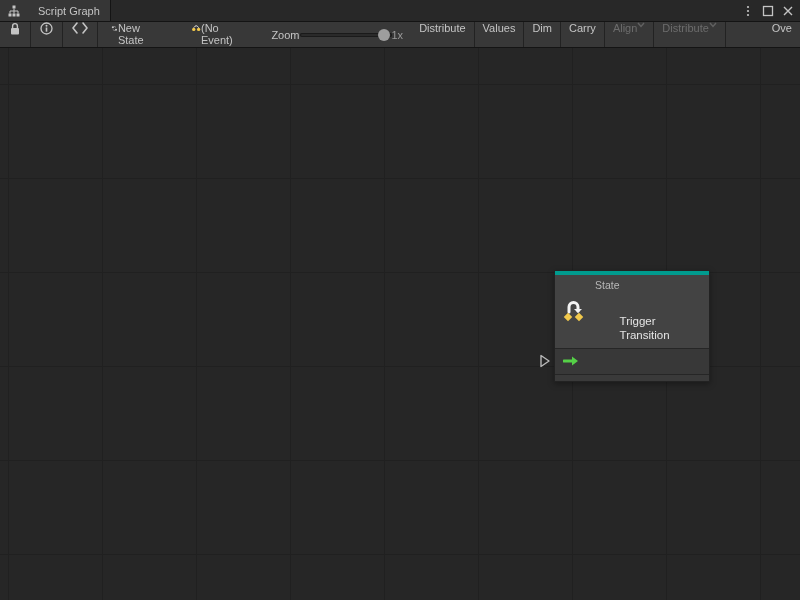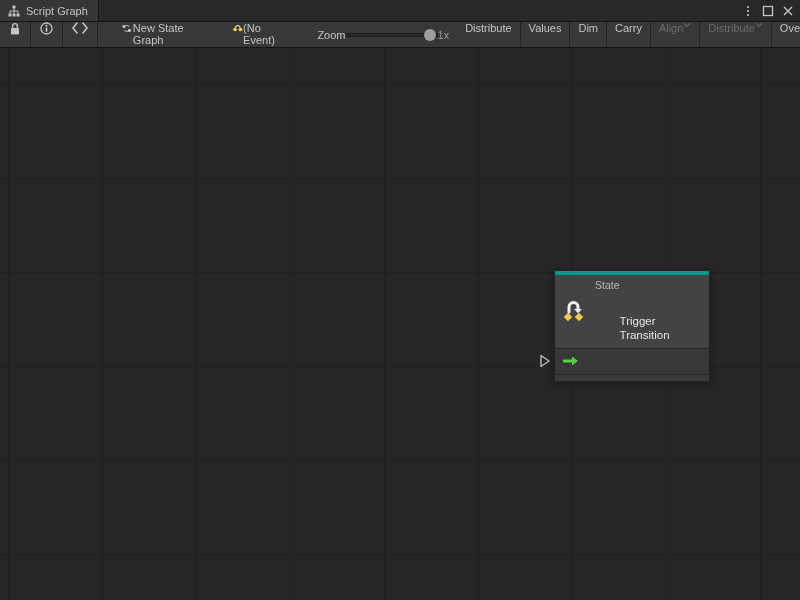--- a/index.html
+++ b/index.html
@@ -9,21 +9,21 @@
 .tabbar {
   height: 22px;
   background: #282828;
   display: flex;
   align-items: stretch;
   border-bottom: 1px solid #141414;
 }
 .tab {
   display: flex;
   align-items: center;
-  gap: 6px;
+  gap: 18px;
   padding: 0 10px 0 8px;
   background: #363636;
   font-size: 11px;
   color: #c4c4c4;
   border-right: 1px solid #141414;
 }
 .tab .tree-icon { display:inline-flex; }
 .tabbar-spacer { flex: 1; }
 .winbtns { display: flex; align-items: center; gap: 8px; padding-right: 6px; }
 .winbtns span { display:inline-flex; color:#c4c4c4; }
@@ -224,21 +224,21 @@
     <svg width="8" height="6" viewBox="0 0 8 6">
         <path d="M1 1 L4 4.5 L7 1" fill="none" stroke="#888" stroke-width="1.4"></path>
       </svg>
   </div>
   <div class="tbtn disabled">
     <span>Distribute</span>
     <svg width="8" height="6" viewBox="0 0 8 6">
         <path d="M1 1 L4 4.5 L7 1" fill="none" stroke="#888" stroke-width="1.4"></path>
       </svg>
   </div>
-  <div class="tbtn nobr" style="padding-right:0;">
+  <div class="tbtn nobr" style="padding-right:8px;margin-left:38px;">
       <span>Ove</span>
     </div>
 </div>
 
 <div class="canvas" id="canvas">
     <div class="gridline h" style="top: 506px;"></div>
     <div class="gridline h" style="top: 412px;"></div>
     <div class="gridline h" style="top: 318px;"></div>
     <div class="gridline h" style="top: 224px;"></div>
     <div class="gridline h" style="top: 130px;"></div>

